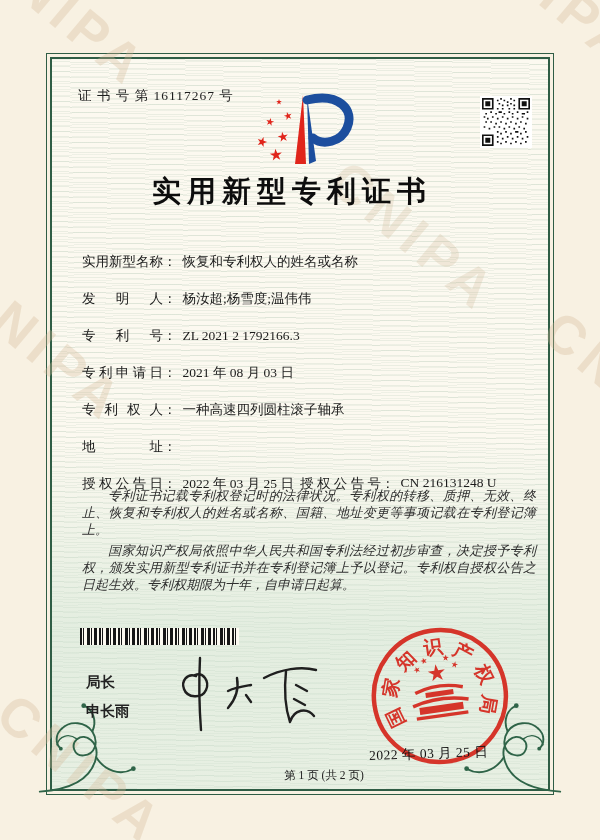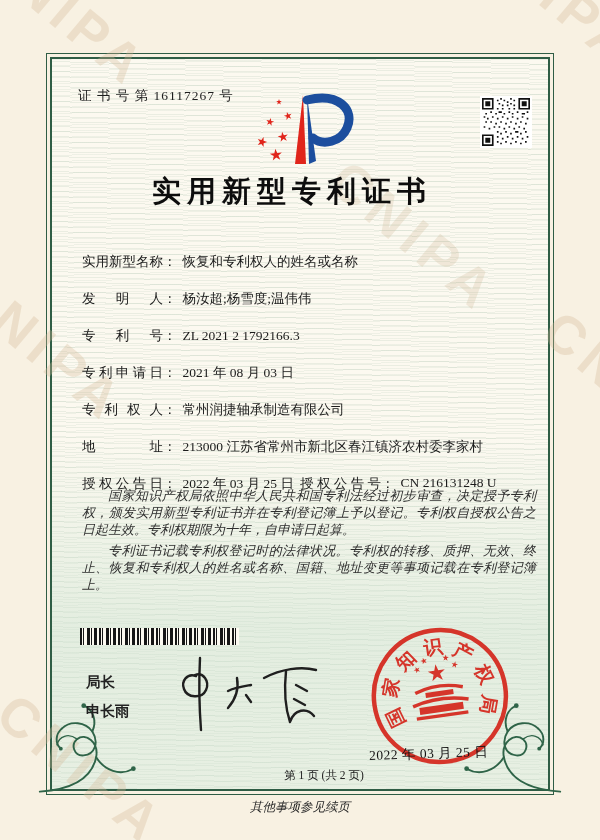--- a/index.html
+++ b/index.html
@@ -156,44 +156,43 @@
         <span class="fvalue">ZL 2021 2 1792166.3</span>
       </div>
       <div class="frow">
         <span class="flabel">专利申请日</span>
           <span class="fcolon">：</span>
         <span class="fvalue">2021 年 08 月 03 日</span>
       </div>
       <div class="frow">
         <span class="flabel">专利权人</span>
           <span class="fcolon">：</span>
-        <span class="fvalue">常州润捷轴承制造有限公司</span>
+        <span class="fvalue">一种高速四列圆柱滚子轴承</span>
       </div>
       <div class="frow">
         <span class="flabel">地址</span>
           <span class="fcolon">：</span>
-        <span class="fvalue">213000 江苏省常州市新北区春江镇济农村委李家村</span>
       </div>
       <div class="frow">
         <span class="fgroup first">
           <span class="flabel">授权公告日</span>
             <span class="fcolon">：</span>
           <span class="fvalue">2022 年 03 月 25 日</span>
         </span>
         <span class="fgroup">
           <span class="flabel">授权公告号</span>
             <span class="fcolon">：</span>
           <span class="fvalue">CN 216131248 U</span>
         </span>
       </div>
     </div>
 
     <div class="paras">
+      <p>专利证书记载专利权登记时的法律状况。专利权的转移、质押、无效、终止、恢复和专利权人的姓名或名称、国籍、地址变更等事项记载在专利登记簿上。</p>
       <p>国家知识产权局依照中华人民共和国专利法经过初步审查，决定授予专利权，颁发实用新型专利证书并在专利登记簿上予以登记。专利权自授权公告之日起生效。专利权期限为十年，自申请日起算。</p>
-      <p>专利证书记载专利权登记时的法律状况。专利权的转移、质押、无效、终止、恢复和专利权人的姓名或名称、国籍、地址变更等事项记载在专利登记簿上。</p>
     </div>
 
     <div class="barcode"></div>
 
     <div class="director">
       <div>局长</div>
       <div>申长雨</div>
     </div>
 
     <svg class="signature" viewBox="0 0 180 90">
@@ -233,16 +232,15 @@
         <path d="M56 73 Q80 65 104 73" fill="none" stroke="#d4261c" stroke-width="3.4"></path>
         <rect x="66" y="74" width="28" height="5"></rect>
         <path d="M52 86 Q80 78 108 86" fill="none" stroke="#d4261c" stroke-width="3.4"></path>
         <rect x="58" y="88" width="44" height="7"></rect>
         <rect x="54" y="97" width="52" height="3.4"></rect>
       </g>
     </svg>
     <div class="seal-date">2022 年 03 月 25 日</div>
 
     <div class="page-info">第 1 页 (共 2 页)</div>
-    <div class="footer-note">其他事项参见续页</div>
 
   </div>
 </div>
 
 </body></html>

